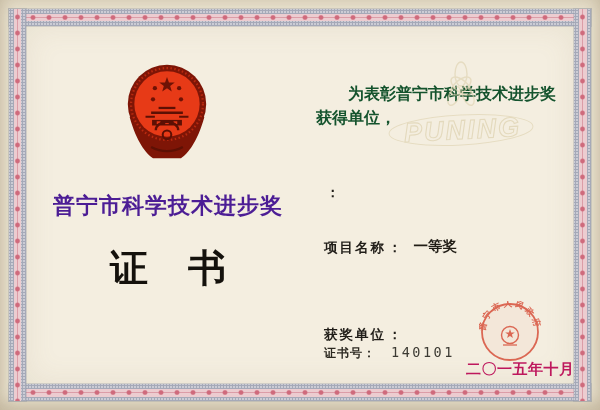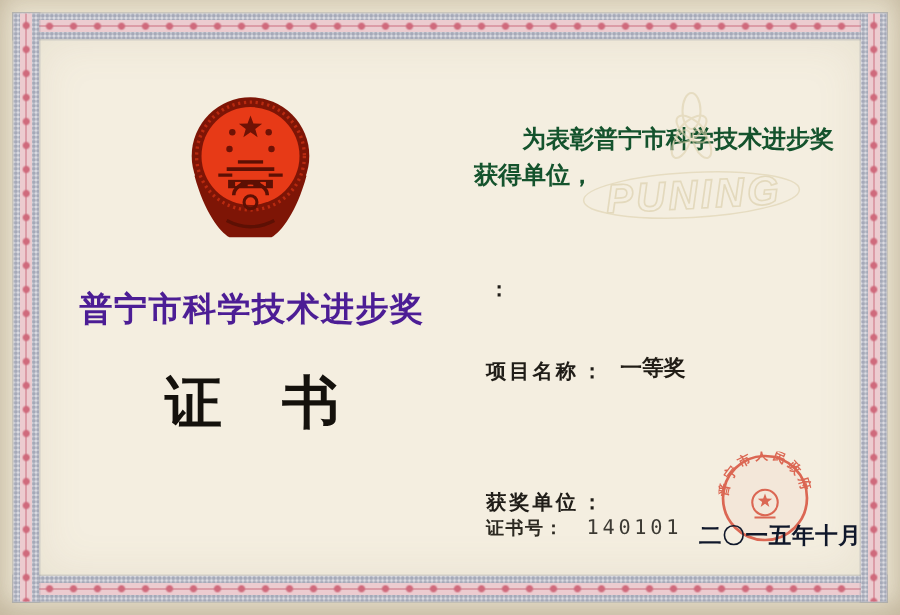--- a/index.html
+++ b/index.html
@@ -69,22 +69,22 @@
   .field-colon { font-size:13.5px; font-weight:700; margin-left:2px; padding-top:1px; }
   .field-value { font-size:14.5px; font-weight:700; margin-left:12px; line-height:17px; color:#211d16; }
   .row-1 .field-value { width:168px; }
   .row-2 .field-value, .row-3 .field-value { white-space:nowrap; }
 
   .cert-no { position:absolute; left:324px; top:344px; display:flex; align-items:baseline; }
   .cert-no-label { font-size:12px; font-weight:700; letter-spacing:1px; color:#2c2921;text-align:right; }
   .cert-no-value { font-size:13.5px; letter-spacing:2.5px; margin-left:15px; color:#3c3a33;
                    font-family:"DejaVu Sans Mono", monospace;text-align:right; }
 
-  .date { position:absolute; left:466px; top:348px; font-size:15px; font-weight:600;
-          letter-spacing:.5px; color:#0f172a; z-index:6; white-space:nowrap; }
+  .date { position:absolute; left:466px; top:360px; font-size:15px; font-weight:600;
+          letter-spacing:.5px; color:#be185d; z-index:6; white-space:nowrap; }
 
   .seal { position:absolute; left:479px; top:301px; width:62px; height:62px; z-index:5; opacity:.88; }
 
   .watermark { position:absolute; left:366px; top:56px; width:194px; height:104px; z-index:1; opacity:.6; }
 </style>
 </head>
 <body>
 
 <div class="stage">
 

